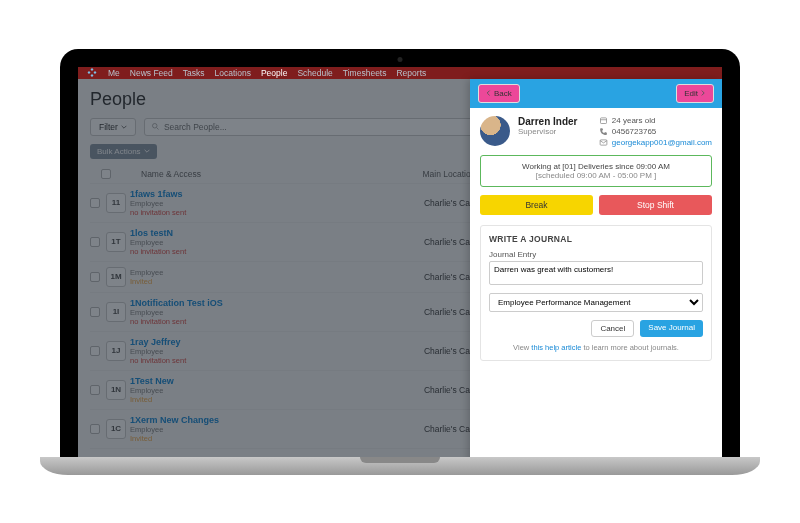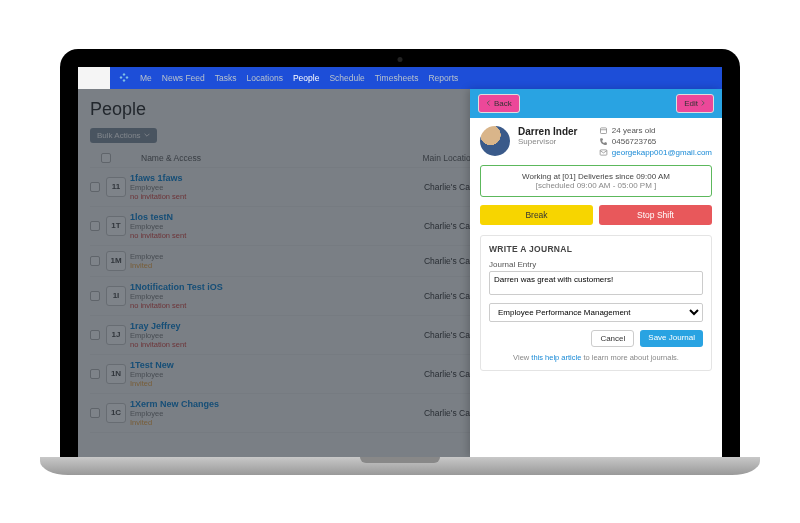--- a/index.html
+++ b/index.html
@@ -7,21 +7,21 @@
 
 .laptop { position: relative; width: 680px; }
 .screen-bezel { background: #000; border-radius: 18px 18px 0 0; padding: 18px 18px 0 18px; position: relative; }
 .camera { position: absolute; top: 8px; left: 50%; transform: translateX(-50%); width: 5px; height: 5px; border-radius: 50%; background: #222; }
 .screen { width: 100%; height: 390px; background: #f5f5f5; overflow: hidden; position: relative; }
 .base { height: 18px; background: linear-gradient(#c8c8c8, #999); border-radius: 0 0 28px 28px / 0 0 14px 14px; position: relative; width: 720px; margin-left: -20px; }
 .notch { position: absolute; top: 0; left: 50%; transform: translateX(-50%); width: 80px; height: 6px; background: #888; border-radius: 0 0 6px 6px; }
 
 
 .app { display: flex; flex-direction: column; width: 100%; height: 100%; font-size: 9px; color: #333; }
-.topnav { display: flex; align-items: center; background: #1d4ed8; color: #b8c2cc; height: 22px; padding: 0 8px; gap: 10px; margin-left: 32px; }
+.topnav { display: flex; align-items: center; background: #7f1d1d; color: #b8c2cc; height: 22px; padding: 0 8px; gap: 10px; }
 .topnav .logo { width: 12px; height: 12px; color: #7fbfe6; }
 .topnav .navitem { font-size: 8.5px; cursor: pointer; }
 .topnav .navitem.active { color: #fff; }
 
 .body { flex: 1; display: flex; position: relative; }
 .mainpane { flex: 1; padding: 10px 12px; }
 .page-title { font-size: 18px; font-weight: 400; color: #333; margin-bottom: 8px; }
 
 .filters { display: flex; align-items: center; gap: 8px; margin-bottom: 8px; }
 .filterbtn { border: 1px solid #ccc; border-radius: 3px; padding: 3px 8px; font-size: 8.5px; background: #fff; display: inline-flex; align-items: center; gap: 3px; cursor: pointer; }
@@ -101,20 +101,36 @@
                 <path d="M12 2l3 3-3 3-3-3 3-3zm6 6l3 3-3 3-3-3 3-3zM6 8l3 3-3 3-3-3 3-3zm6 6l3 3-3 3-3-3 3-3z"></path>
               </svg>
           </span>
           <span id="navitems"><span class="navitem" style="margin-right: 10px;">Me</span><span class="navitem" style="margin-right: 10px;">News Feed</span><span class="navitem" style="margin-right: 10px;">Tasks</span><span class="navitem" style="margin-right: 10px;">Locations</span><span class="navitem active" style="margin-right: 10px;">People</span><span class="navitem" style="margin-right: 10px;">Schedule</span><span class="navitem" style="margin-right: 10px;">Timesheets</span><span class="navitem" style="margin-right: 10px;">Reports</span></span>
         </div>
 
         <div class="body">
           <div class="mainpane">
             <div class="page-title">People</div>
 
+            <div class="filters">
+              <div class="filterbtn">
+                <span>Filter</span>
+                <svg class="chev" viewBox="0 0 10 10">
+                    <path d="M1 3l4 4 4-4" stroke="#666" stroke-width="1.5" fill="none"></path>
+                  </svg>
+              </div>
+              <div class="searchwrap">
+                <svg class="ic" viewBox="0 0 24 24">
+                    <circle cx="10" cy="10" r="6" stroke="#999" stroke-width="2" fill="none"></circle>
+                    <line x1="15" y1="15" x2="20" y2="20" stroke="#999" stroke-width="2"></line>
+                  </svg>
+                <input placeholder="Search People..." style="">
+                <span class="showing">showing 1-50 / 270 people</span>
+              </div>
+            </div>
 
             <div class="bulkbtn">
               <span>Bulk Actions</span>
               <svg class="chev" viewBox="0 0 10 10">
                   <path d="M1 3l4 4 4-4" stroke="#fff" stroke-width="1.5" fill="none"></path>
                 </svg>
             </div>
 
             <div class="theaders">
               <div class="col-chk">

